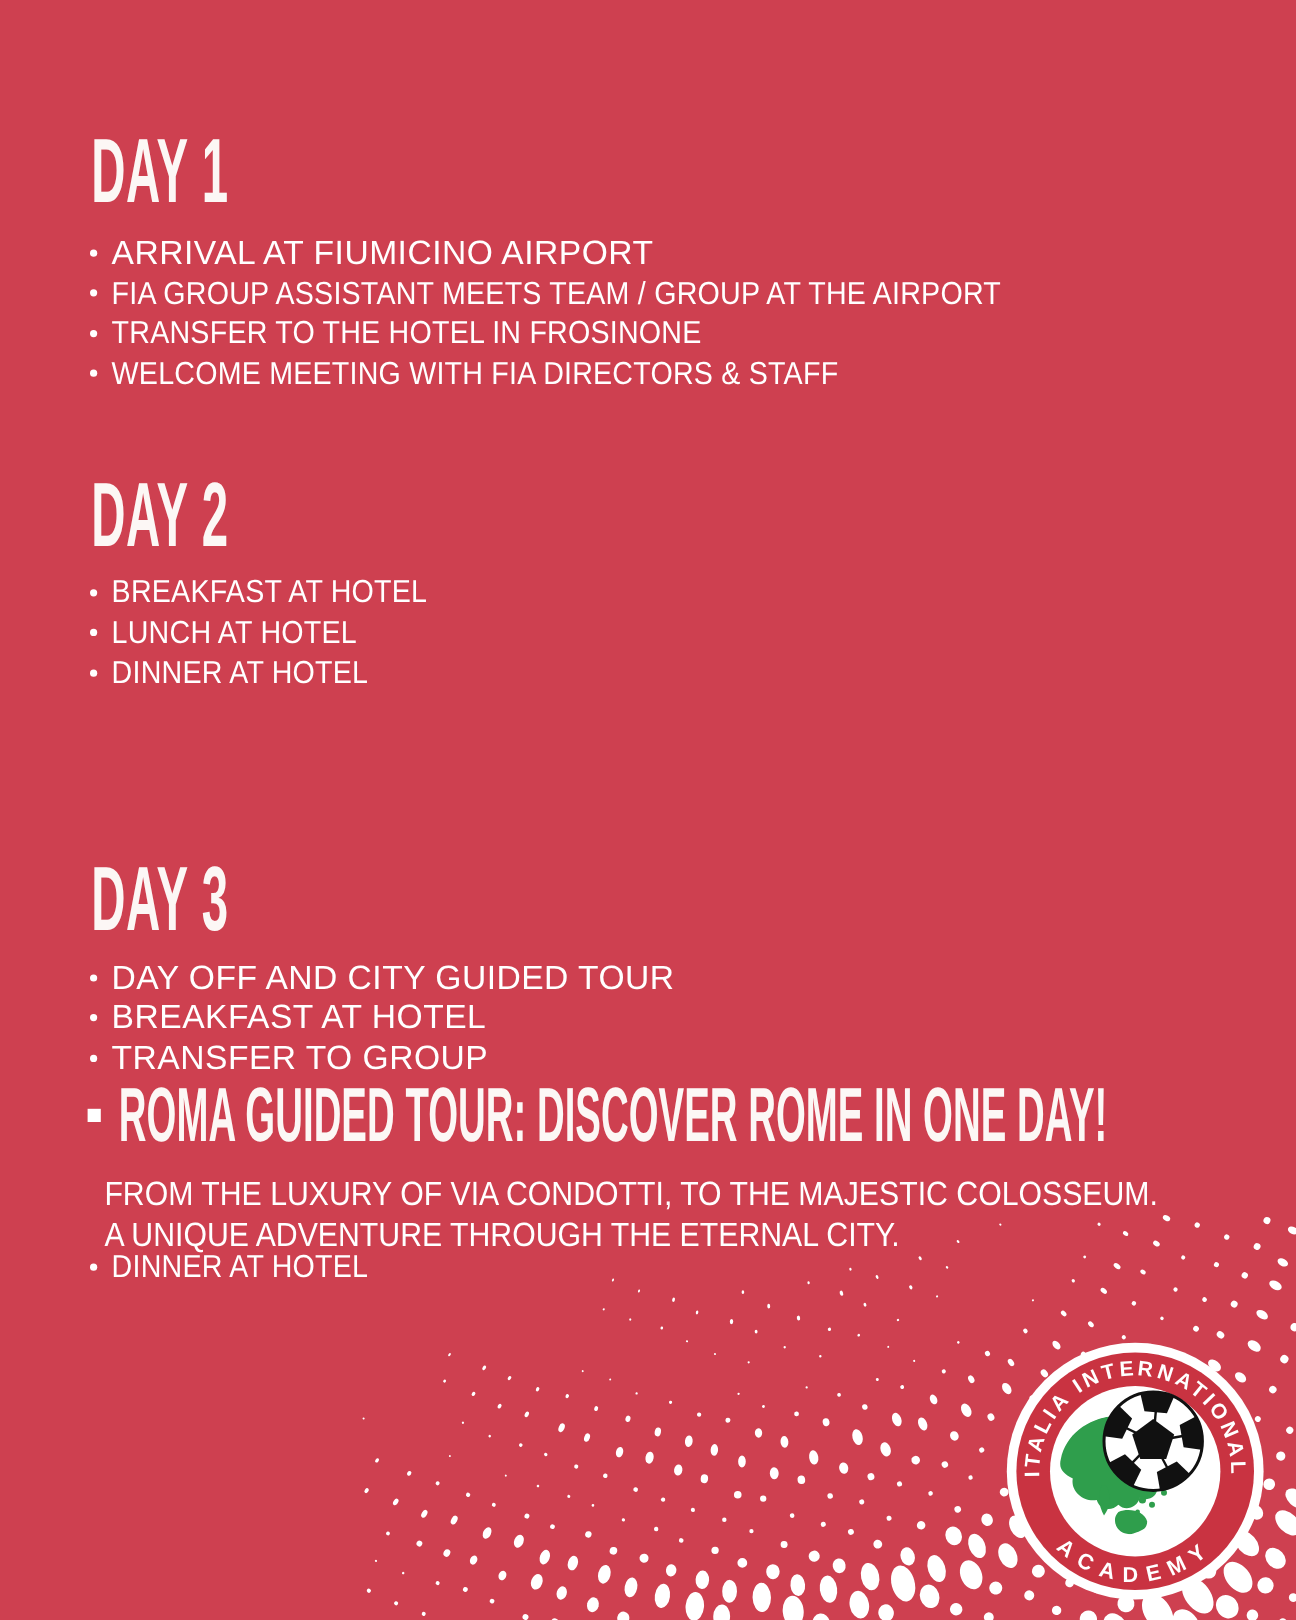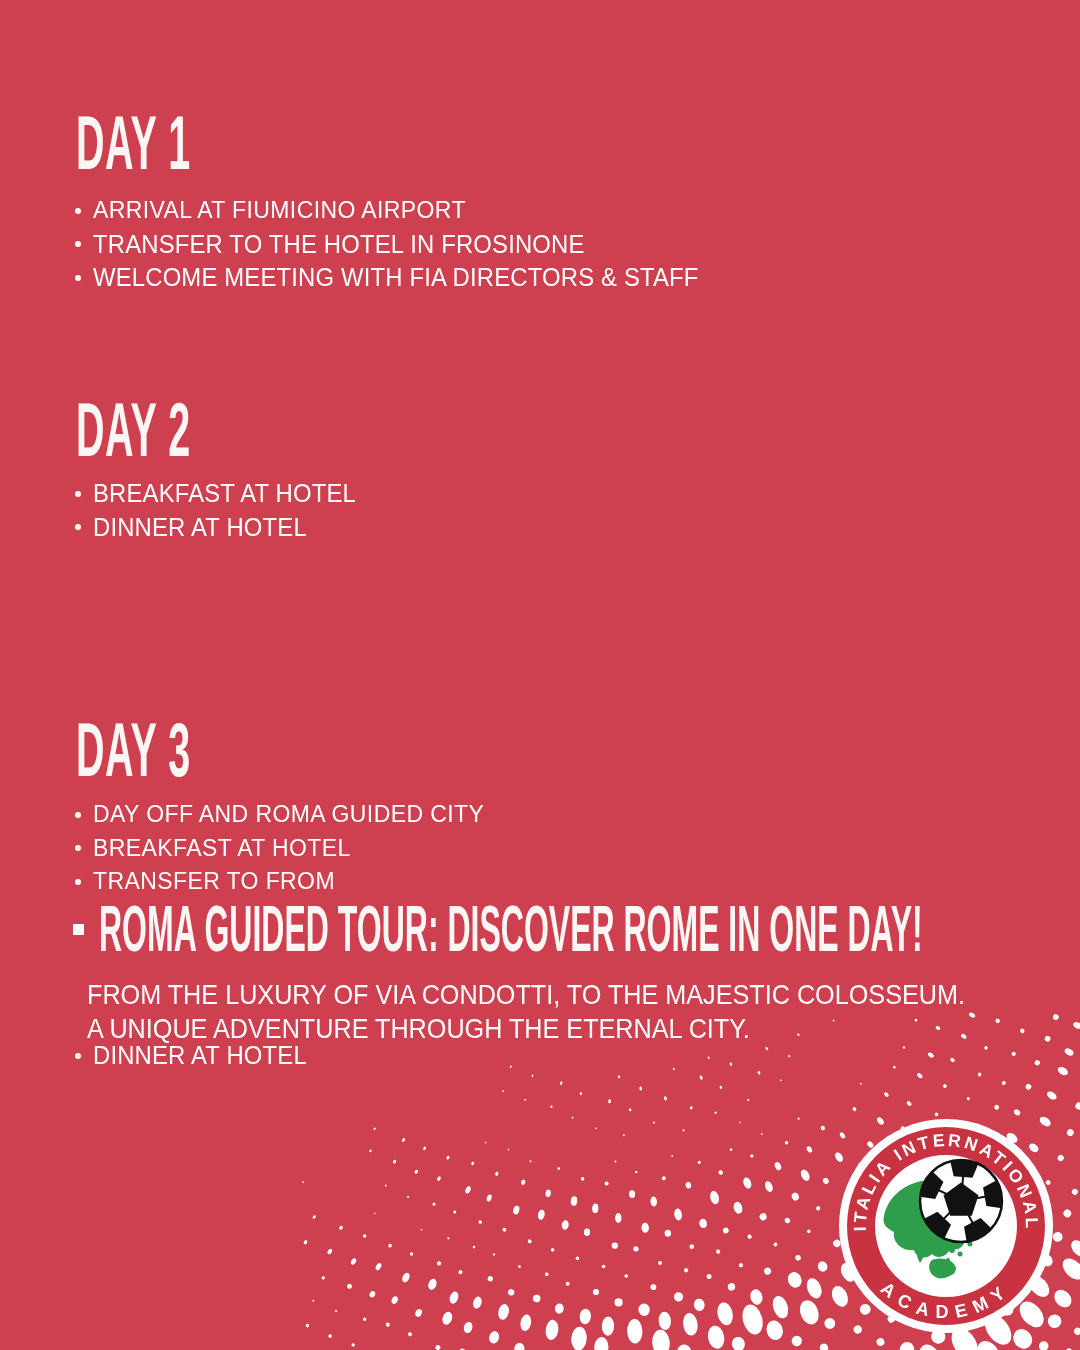--- a/index.html
+++ b/index.html
@@ -15,21 +15,21 @@
     transform:scaleX(.52);transform-origin:left top;
   }
   .d1{top:105px;left:76px}
   .d2{top:392px;left:76px}
   .d3{top:712px;left:76px}
   
   ul.itin{list-style:none;margin:0;padding:0;position:absolute;left:75px}
   .l1{top:194px}.l2{top:477px}.l3{top:798px}.l4{top:1039px}
   ul.itin li{display:flex;align-items:center;height:33.5px}
   .b{width:6px;height:6px;border-radius:50%;background:#fff;margin-right:12px;flex:0 0 auto}
-  .reg{font-size:23px;letter-spacing:.4px;white-space:nowrap}
+  .reg{font-size:28px;letter-spacing:.4px;white-space:nowrap}
   .cond{font-size:26.5px;letter-spacing:.2px;display:inline-block;white-space:nowrap;
         transform:scaleX(.9);transform-origin:left center}
   
   .feature-h{
     position:absolute;left:73px;top:897px;margin:0;height:64px;
     display:flex;align-items:center;
   }
   .sq{width:11px;height:11px;background:#fff;margin-right:15px;flex:0 0 auto}
   .feature-h .big{
     font-size:64px;font-weight:700;line-height:1;color:#FCF7F5;white-space:nowrap;
@@ -380,53 +380,61 @@
     </svg>
 
   <h2 class="day-title d1">DAY 1</h2>
   <ul class="itin l1">
       <li>
         <span class="b"></span>
         <span class="reg">ARRIVAL AT FIUMICINO AIRPORT</span>
       </li>
       <li>
         <span class="b"></span>
+        <span class="cond">FIA GROUP ASSISTANT MEETS TEAM / GROUP AT THE AIRPORT</span>
+      </li>
+      <li>
+        <span class="b"></span>
         <span class="cond">TRANSFER TO THE HOTEL IN FROSINONE</span>
       </li>
       <li>
         <span class="b"></span>
         <span class="cond">WELCOME MEETING WITH FIA DIRECTORS &amp; STAFF</span>
       </li>
     </ul>
 
   <h2 class="day-title d2">DAY 2</h2>
   <ul class="itin l2">
       <li>
         <span class="b"></span>
         <span class="cond">BREAKFAST AT HOTEL</span>
       </li>
       <li>
         <span class="b"></span>
+        <span class="cond">LUNCH AT HOTEL</span>
+      </li>
+      <li>
+        <span class="b"></span>
         <span class="cond">DINNER AT HOTEL</span>
       </li>
     </ul>
 
   <h2 class="day-title d3">DAY 3</h2>
   <ul class="itin l3">
       <li>
         <span class="b"></span>
-        <span class="reg">DAY OFF AND ROMA GUIDED CITY</span>
+        <span class="reg">DAY OFF AND CITY GUIDED TOUR</span>
       </li>
       <li>
         <span class="b"></span>
         <span class="reg">BREAKFAST AT HOTEL</span>
       </li>
       <li>
         <span class="b"></span>
-        <span class="reg">TRANSFER TO FROM</span>
+        <span class="reg">TRANSFER TO GROUP</span>
       </li>
     </ul>
 
   <h3 class="feature-h">
     <span class="sq"></span>
     <span class="big">ROMA GUIDED TOUR: DISCOVER ROME IN ONE DAY!</span>
   </h3>
   <p class="desc p1">FROM THE LUXURY OF VIA CONDOTTI, TO THE MAJESTIC COLOSSEUM.</p>
   <p class="desc p2">A UNIQUE ADVENTURE THROUGH THE ETERNAL CITY.</p>
   <ul class="itin l4">

